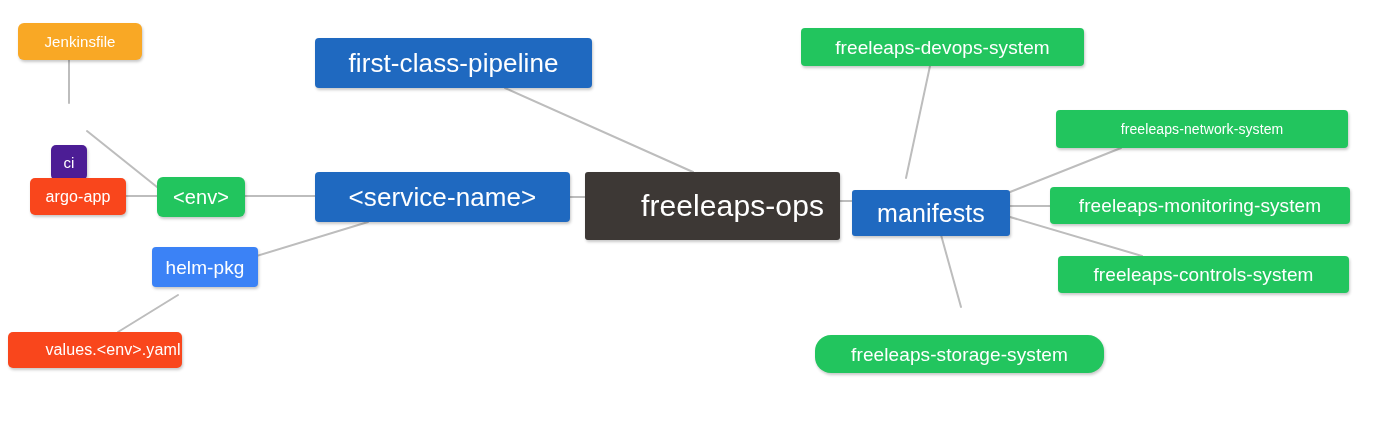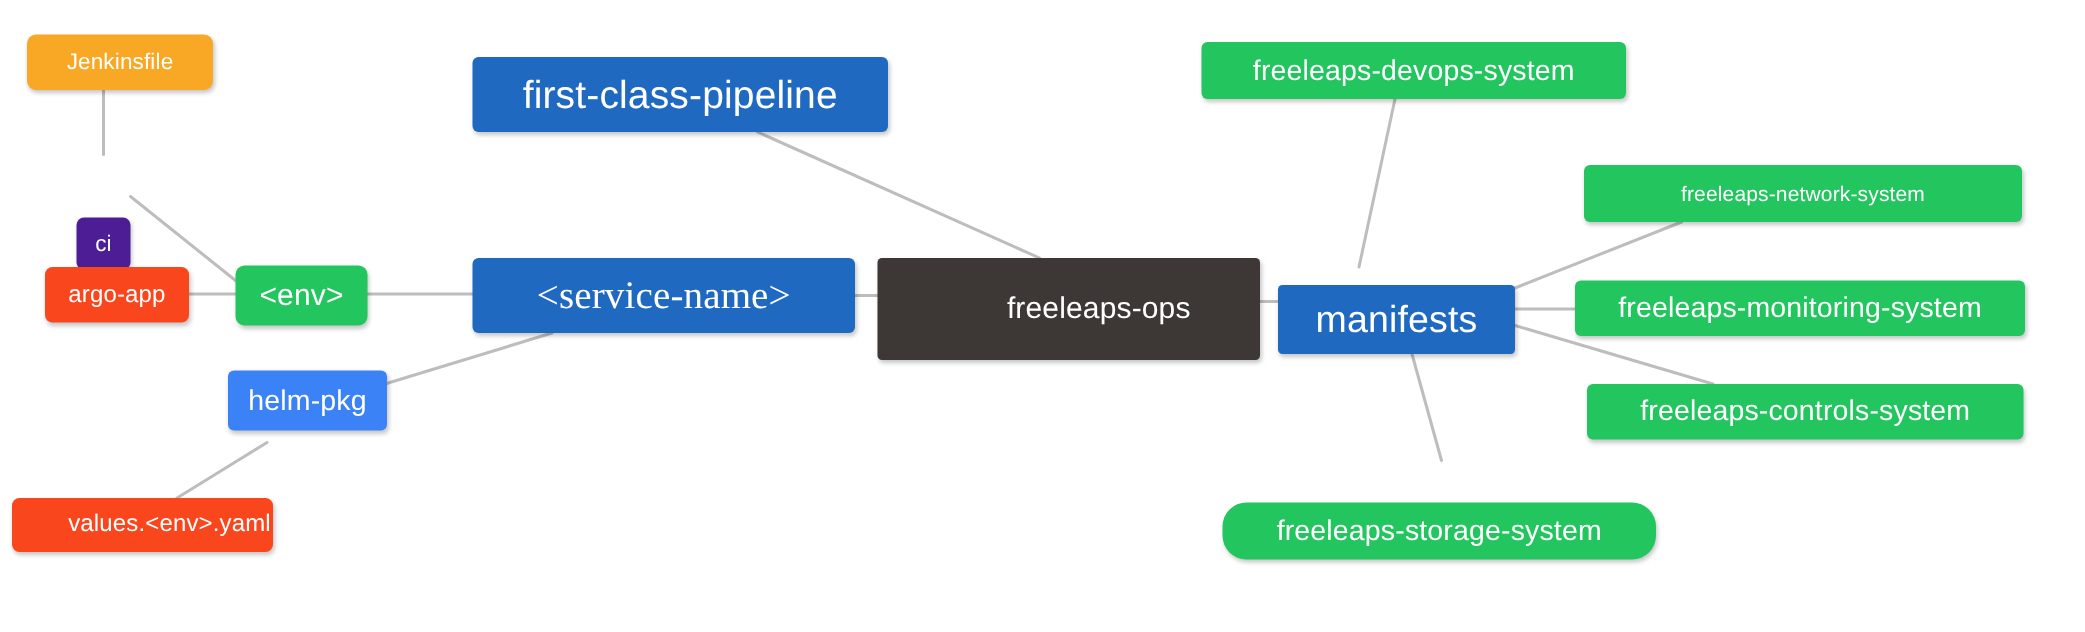--- a/index.html
+++ b/index.html
@@ -83,25 +83,25 @@
       </div>
       <div class="mm-node" style="left: 152px; top: 247px; width: 106px; height: 40px; background: #3b82f6; border-radius: 4px;">
         <span class="mm-label" style="font-size: 19px;">helm-pkg</span>
       </div>
       <div class="mm-node" style="left: 8px; top: 332px; width: 174px; height: 36px; background: rgb(249, 70, 28); border-radius: 5px; padding-left: 36px;">
         <span class="mm-label" style="font-size: 16px;">values.&lt;env&gt;.yaml</span>
       </div>
       <div class="mm-node" style="left: 315px; top: 38px; width: 277px; height: 50px; background: rgb(31, 105, 192); border-radius: 4px;">
         <span class="mm-label" style="font-size: 26px;">first-class-pipeline</span>
       </div>
-      <div class="mm-node" style="left: 315px; top: 172px; width: 255px; height: 50px; background: rgb(31, 105, 192); border-radius: 4px; font-family: Liberation Serif, serif;">
+      <div class="mm-node" style="left: 315px; top: 172px; width: 255px; height: 50px; background: rgb(31, 105, 192); border-radius: 4px;">
         <span class="mm-label" style="font-size: 26px;">&lt;service-name&gt;</span>
       </div>
       <div class="mm-node root" style="left: 585px; top: 172px; width: 255px; height: 68px; background: rgb(61, 56, 53); border-radius: 3px;">
-        <span class="mm-label" style="font-size: 20px; margin-left: 40px;">freeleaps-ops</span>
+        <span class="mm-label" style="font-size: 30px; margin-left: 40px;">freeleaps-ops</span>
       </div>
       <div class="mm-node" style="left: 852px; top: 190px; width: 158px; height: 46px; background: rgb(31, 105, 192); border-radius: 3px;">
         <span class="mm-label" style="font-size: 25px;">manifests</span>
       </div>
       <div class="mm-node" style="left: 801px; top: 28px; width: 283px; height: 38px; background: rgb(34, 197, 94); border-radius: 4px;">
         <span class="mm-label" style="font-size: 19px;">freeleaps-devops-system</span>
       </div>
       <div class="mm-node" style="left: 1056px; top: 110px; width: 292px; height: 38px; background: rgb(34, 197, 94); border-radius: 4px;">
         <span class="mm-label" style="font-size: 14px;">freeleaps-network-system</span>
       </div>

